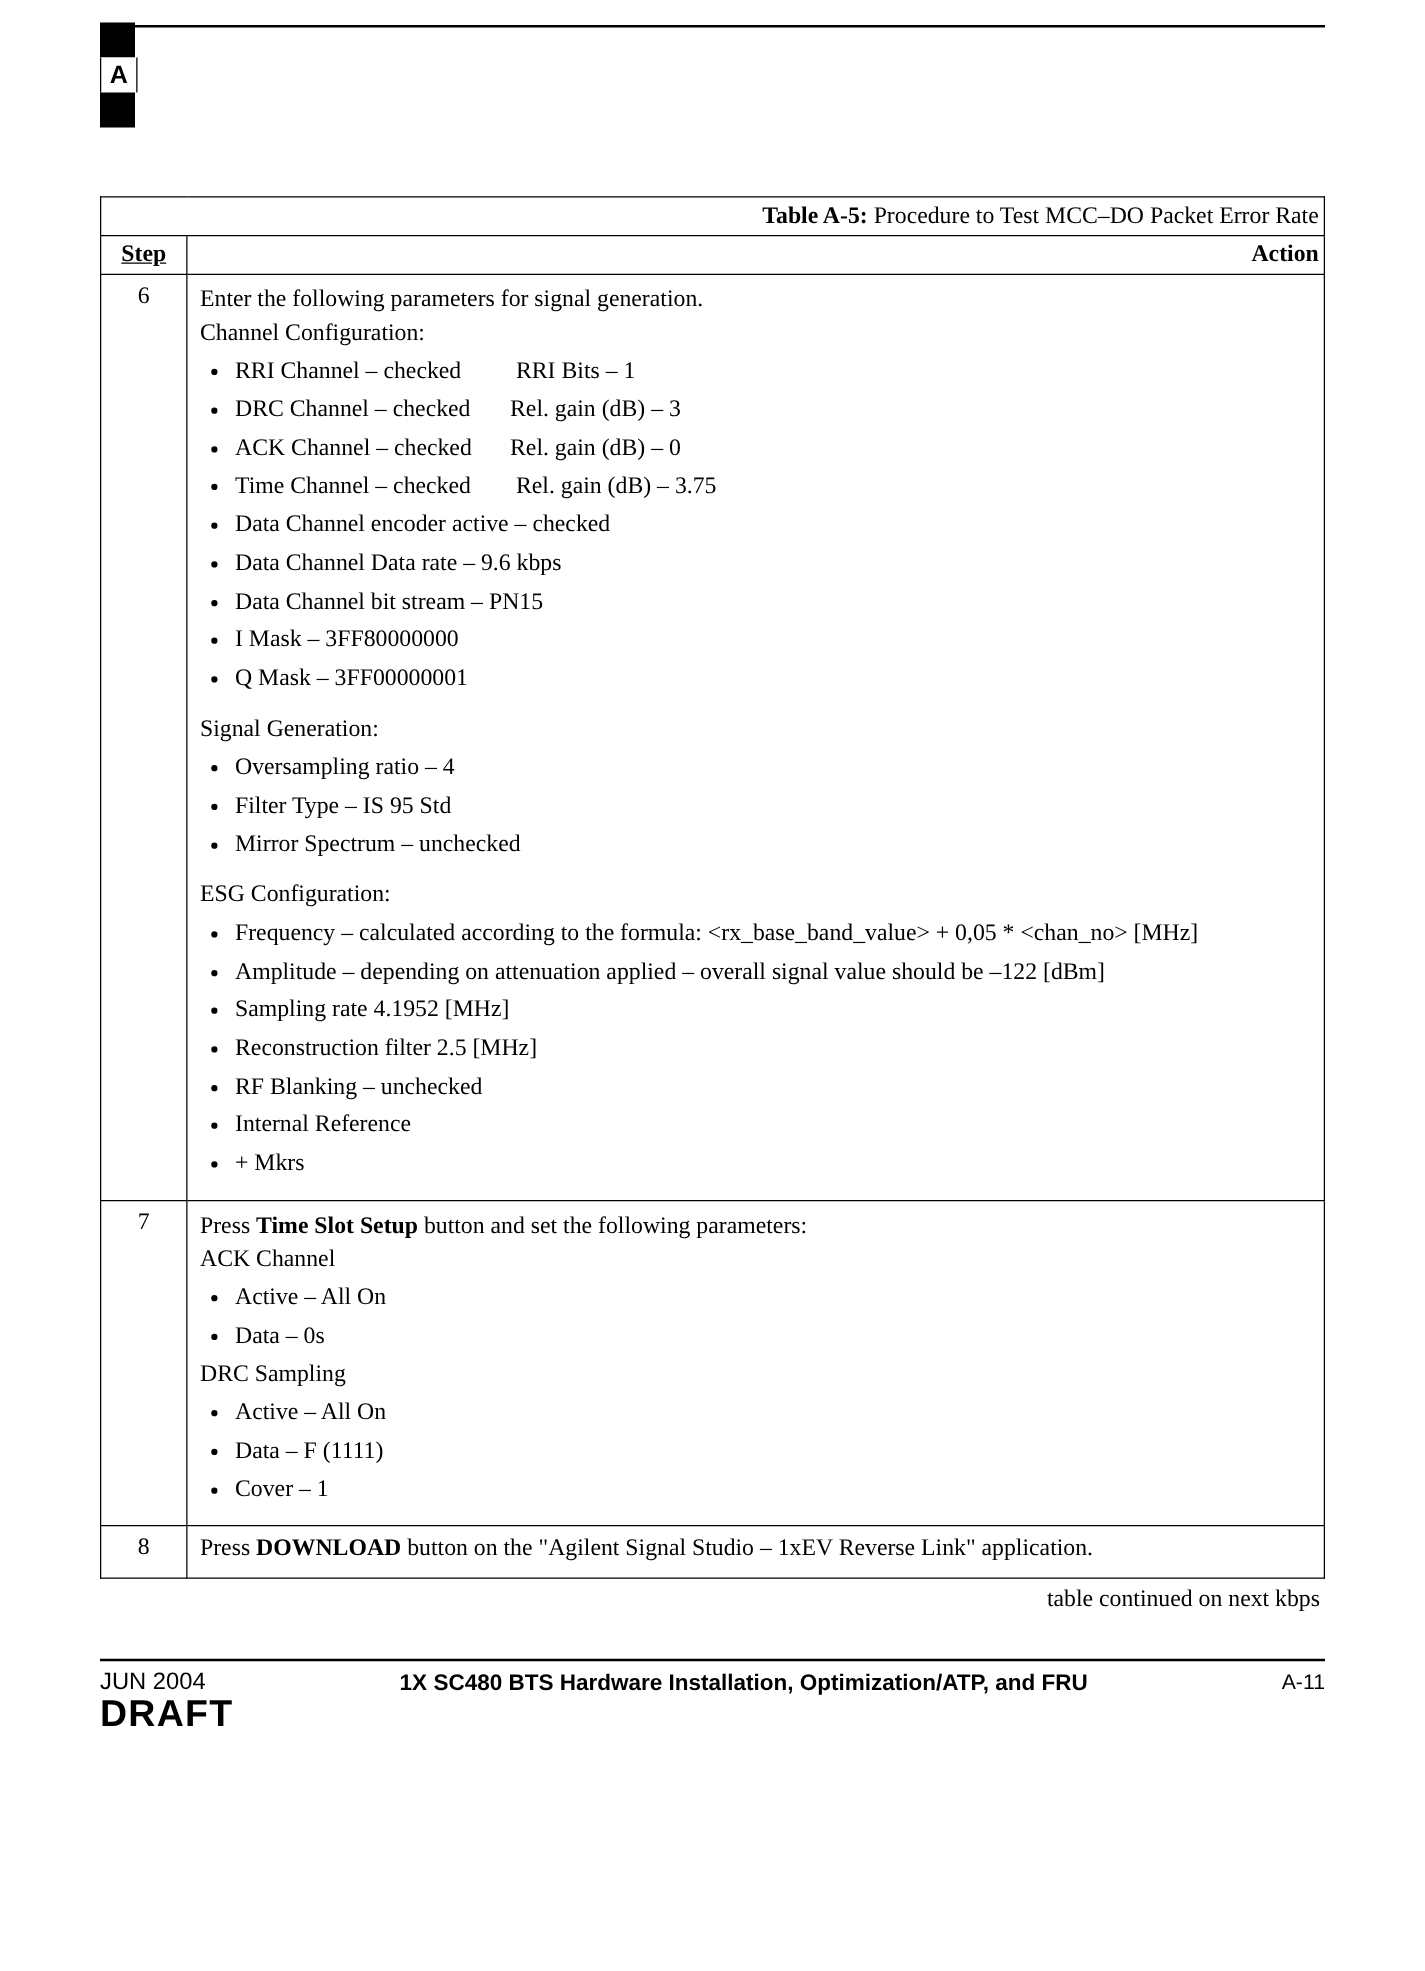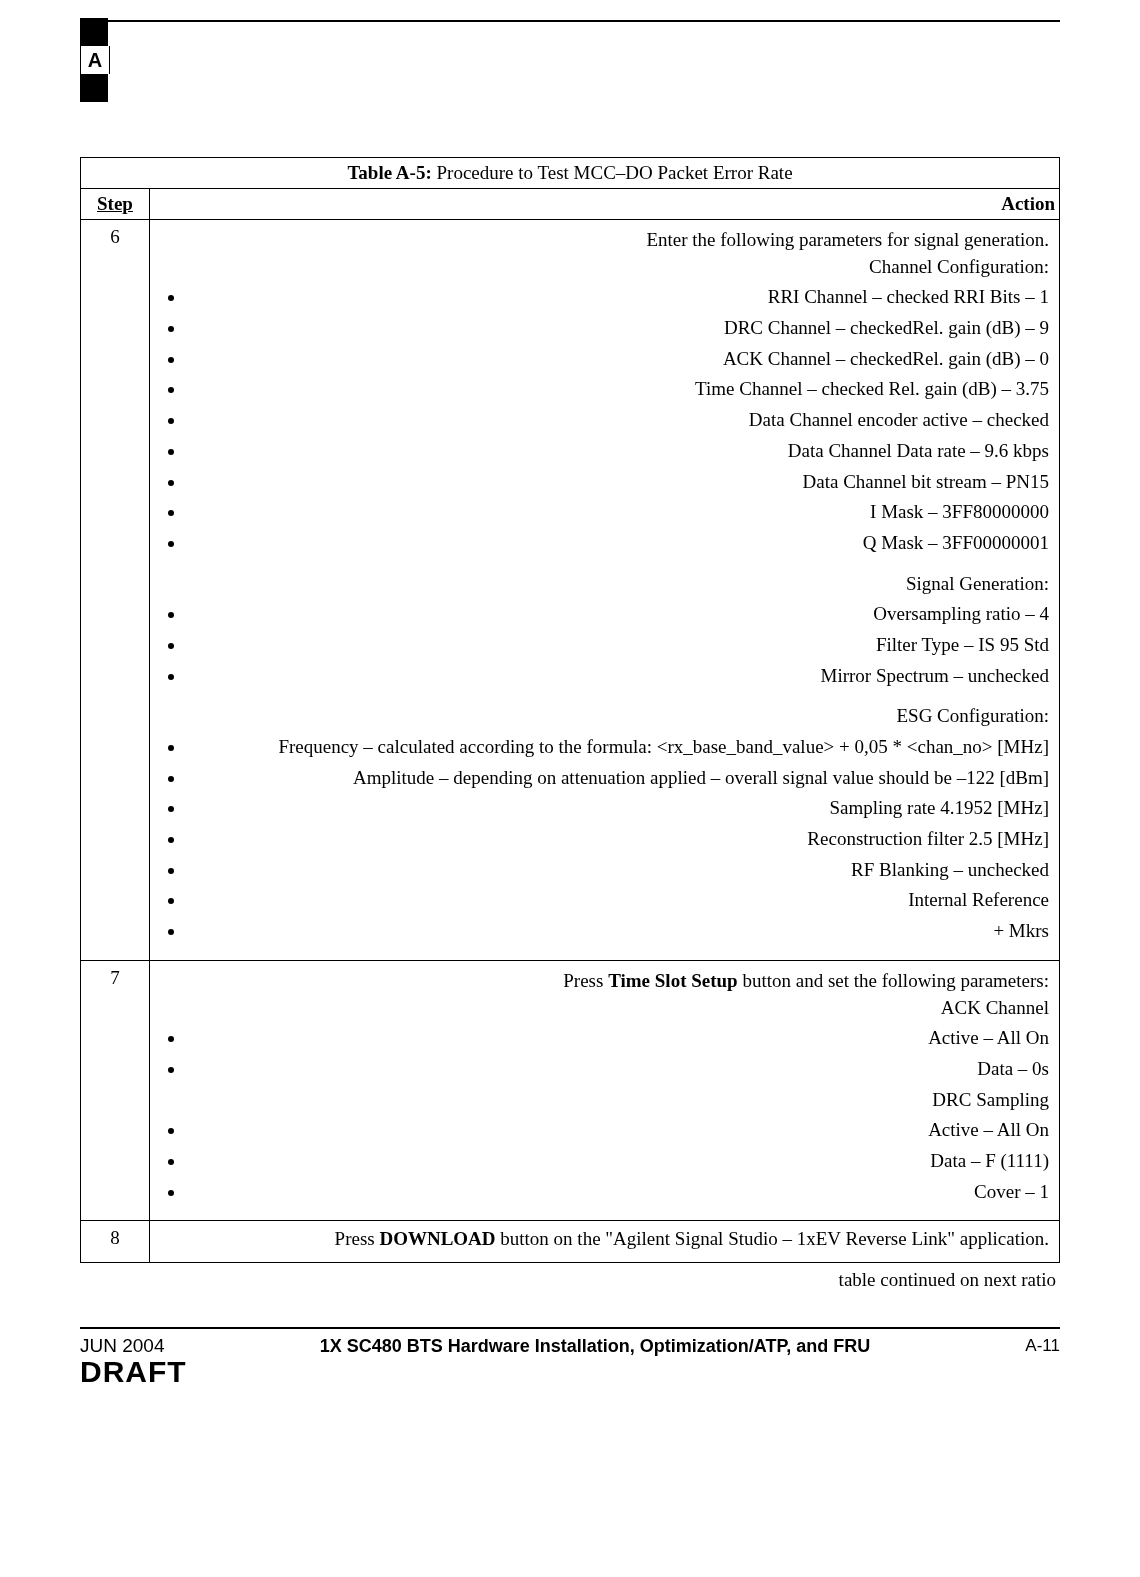--- a/index.html
+++ b/index.html
@@ -63,21 +63,21 @@
   table.proc {
     border-collapse: collapse;
     width: 100%;
     margin-top: 55px;
   }
   table.proc th, table.proc td {
     border: 1.5px solid #000;
     vertical-align: top;
   }
   .title-cell {
-    text-align: center;
+    text-align: right;
     padding: 4px;
     font-size: 19px;
   }
   .title-cell b { font-weight: bold; }
   th.step-head {
     width: 60px;
     text-align: center;
     padding: 4px;
     font-weight: bold;
     font-size: 19px;
@@ -91,21 +91,20 @@
   }
   td.step-cell {
     text-align: center;
     padding: 6px 4px;
     font-size: 19px;
   }
   td.action-cell {
     padding: 6px 10px 10px 10px;
     font-size: 19px;
     line-height: 1.3;
-    text-align: right;
   }
   ul.proc-list {
     list-style-type: disc;
     margin: 6px 0 6px 26px;
     padding: 0;
   }
   ul.proc-list li {
     margin: 6px 0;
     padding-left: 2px;
   }
@@ -177,21 +176,21 @@
       <th class="action-head">Action</th>
     </tr>
 
     <tr>
       <td class="step-cell">6</td>
       <td class="action-cell">
         <div class="sub-head first">Enter the following parameters for signal generation.</div>
         <div class="sub-head first">Channel Configuration:</div>
         <ul class="proc-list">
           <li><span class="col1">RRI Channel – checked</span> <span>RRI Bits – 1</span></li>
-          <li><span class="col1">DRC Channel – checked</span><span>Rel. gain (dB) – 9</span></li>
+          <li><span class="col1">DRC Channel – checked</span><span>Rel. gain (dB) – 3</span></li>
           <li><span class="col1">ACK Channel – checked</span><span>Rel. gain (dB) – 0</span></li>
           <li><span class="col1">Time Channel – checked</span> <span>Rel. gain (dB) – 3.75</span></li>
           <li>Data Channel encoder active – checked</li>
           <li>Data Channel Data rate – 9.6 kbps</li>
           <li>Data Channel bit stream – PN15</li>
           <li>I Mask  – 3FF80000000</li>
           <li>Q Mask – 3FF00000001</li>
         </ul>
 
         <div class="sub-head">Signal Generation:</div>
@@ -236,21 +235,21 @@
 
     <tr>
       <td class="step-cell">8</td>
       <td class="action-cell">
         <span>Press </span><b>DOWNLOAD</b><span> button on the "Agilent Signal Studio – 1xEV Reverse Link" application.</span>
       </td>
     </tr>
   </tbody>
     </table>
 
-  <div class="continued-note">table continued on next ratio</div>
+  <div class="continued-note">table continued on next kbps</div>
 
   <div class="footer-rule"></div>
   <div class="footer-row">
     <div class="footer-left">JUN 2004</div>
     <div class="footer-center">1X SC480 BTS Hardware Installation, Optimization/ATP, and FRU</div>
     <div class="footer-right">A-11</div>
   </div>
   <div class="draft">DRAFT</div>
 </div>
 

